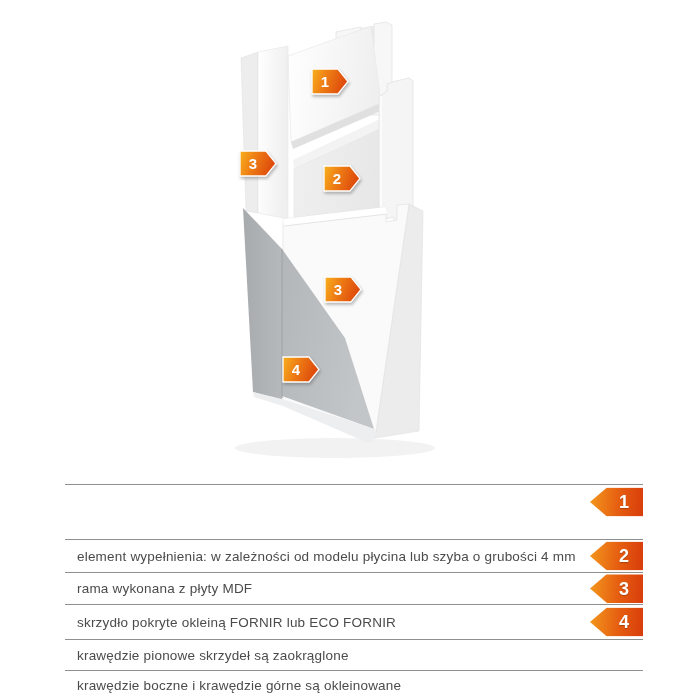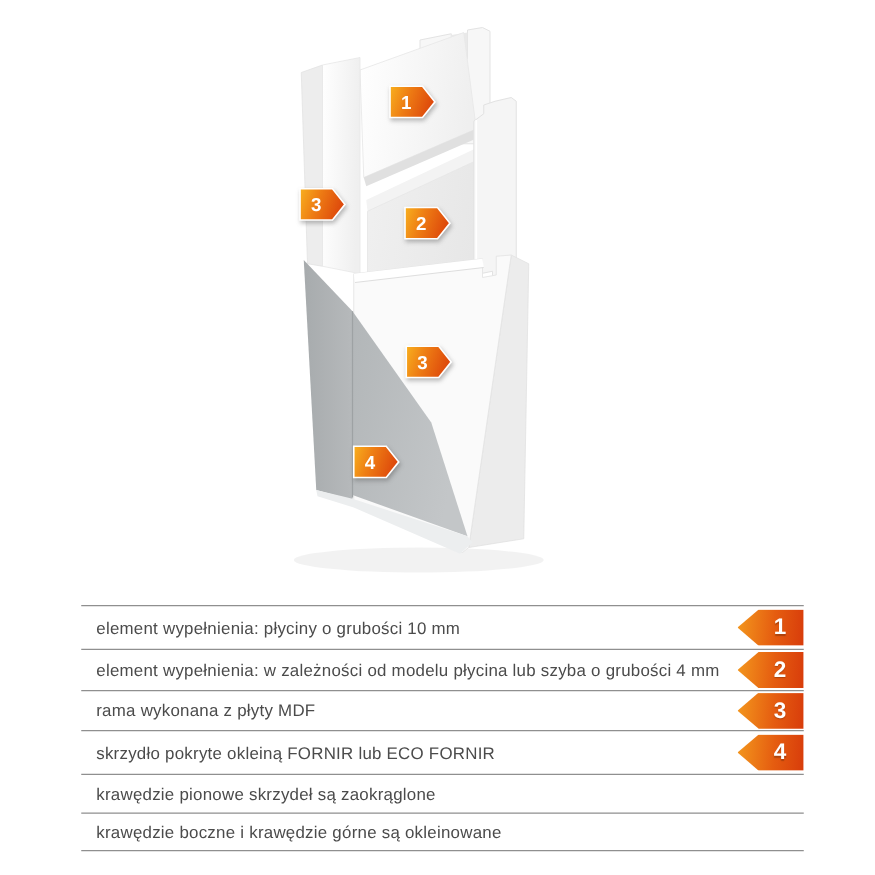--- a/index.html
+++ b/index.html
@@ -17,21 +17,21 @@
   
   #legend{
     position:absolute;left:65px;top:484px;width:578px;
     border-bottom:1px solid #8f8f8f;
   }
   .lrow{
     position:relative;border-top:1px solid #8f8f8f;
     display:flex;align-items:center;
   }
   .lrow:nth-child(1){height:34px;}
-  .lrow:nth-child(2){height:32px;}
+  .lrow:nth-child(2){height:32px;margin-top:20px;}
   .lrow:nth-child(3){height:31px;align-items:center;}
   .lrow:nth-child(4){height:34px;}
   .lrow:nth-child(5){height:30px;}
   .lrow:nth-child(6){height:29px;}
   .ltext{
     padding-left:12px;font-size:13.5px;color:#4b4b4b;letter-spacing:.2px;
     white-space:nowrap;
   }
   .ltag{
     position:absolute;right:0;top:50%;transform:translateY(-50%);
@@ -130,21 +130,20 @@
     <text x="13" y="18">3</text>
   </g>
   <g class="dtag" transform="translate(283,357)">
     <polygon points="0,0 26,0 36,12.5 26,25 0,25" fill="url(#tagGrad)" stroke="#ffffff" stroke-width="1.3"></polygon>
     <text x="13" y="18">4</text>
   </g>
 </svg>
 
 <div id="legend">
   <div class="lrow">
-    <span class="ltext">element wypełnienia: płyciny o grubości 10 mm</span>
     <span class="ltag">1</span>
   </div>
   <div class="lrow">
     <span class="ltext">element wypełnienia: w zależności od modelu płycina lub szyba o grubości 4 mm</span>
     <span class="ltag">2</span>
   </div>
   <div class="lrow">
     <span class="ltext">rama wykonana z płyty MDF</span>
     <span class="ltag">3</span>
   </div>

